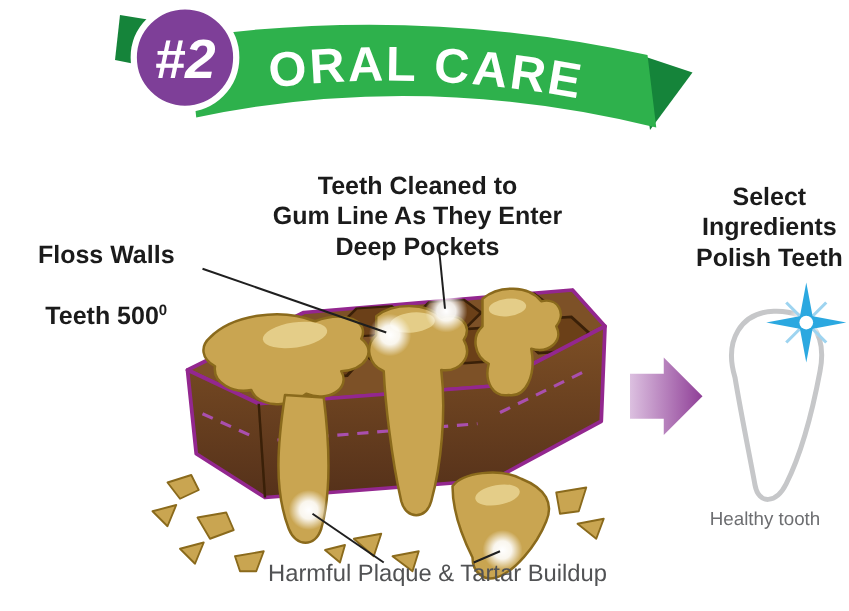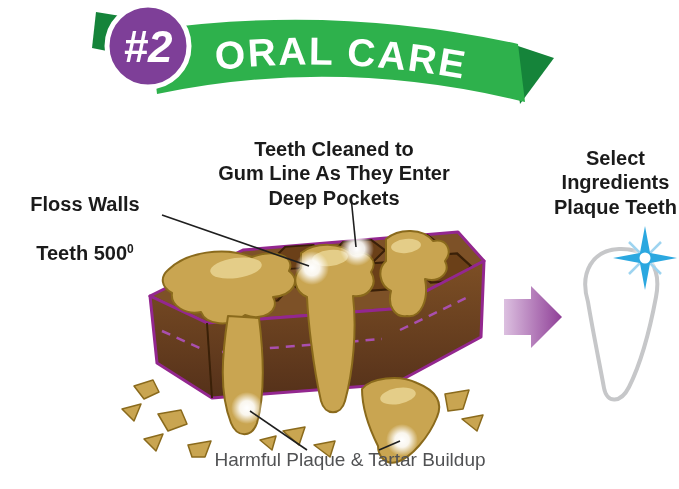--- a/index.html
+++ b/index.html
@@ -152,18 +152,19 @@
 Gum Line As They Enter
 Deep Pockets</div>
 
   <div id="left-callout" class="callout">
     <div>Floss Walls</div>
     <div><span>Teeth 500</span><sup>0</sup></div>
   </div>
 
   <div id="right-callout" class="callout">Select
 Ingredients
-Plaque Teeth</div>
+Polish Teeth</div>
 
+  <div id="healthy-tooth-label" class="caption">Healthy tooth</div>
 
   <div id="bottom-caption" class="caption">Harmful Plaque &amp; Tartar Buildup</div>
 
 </div>
 
 </body></html>

